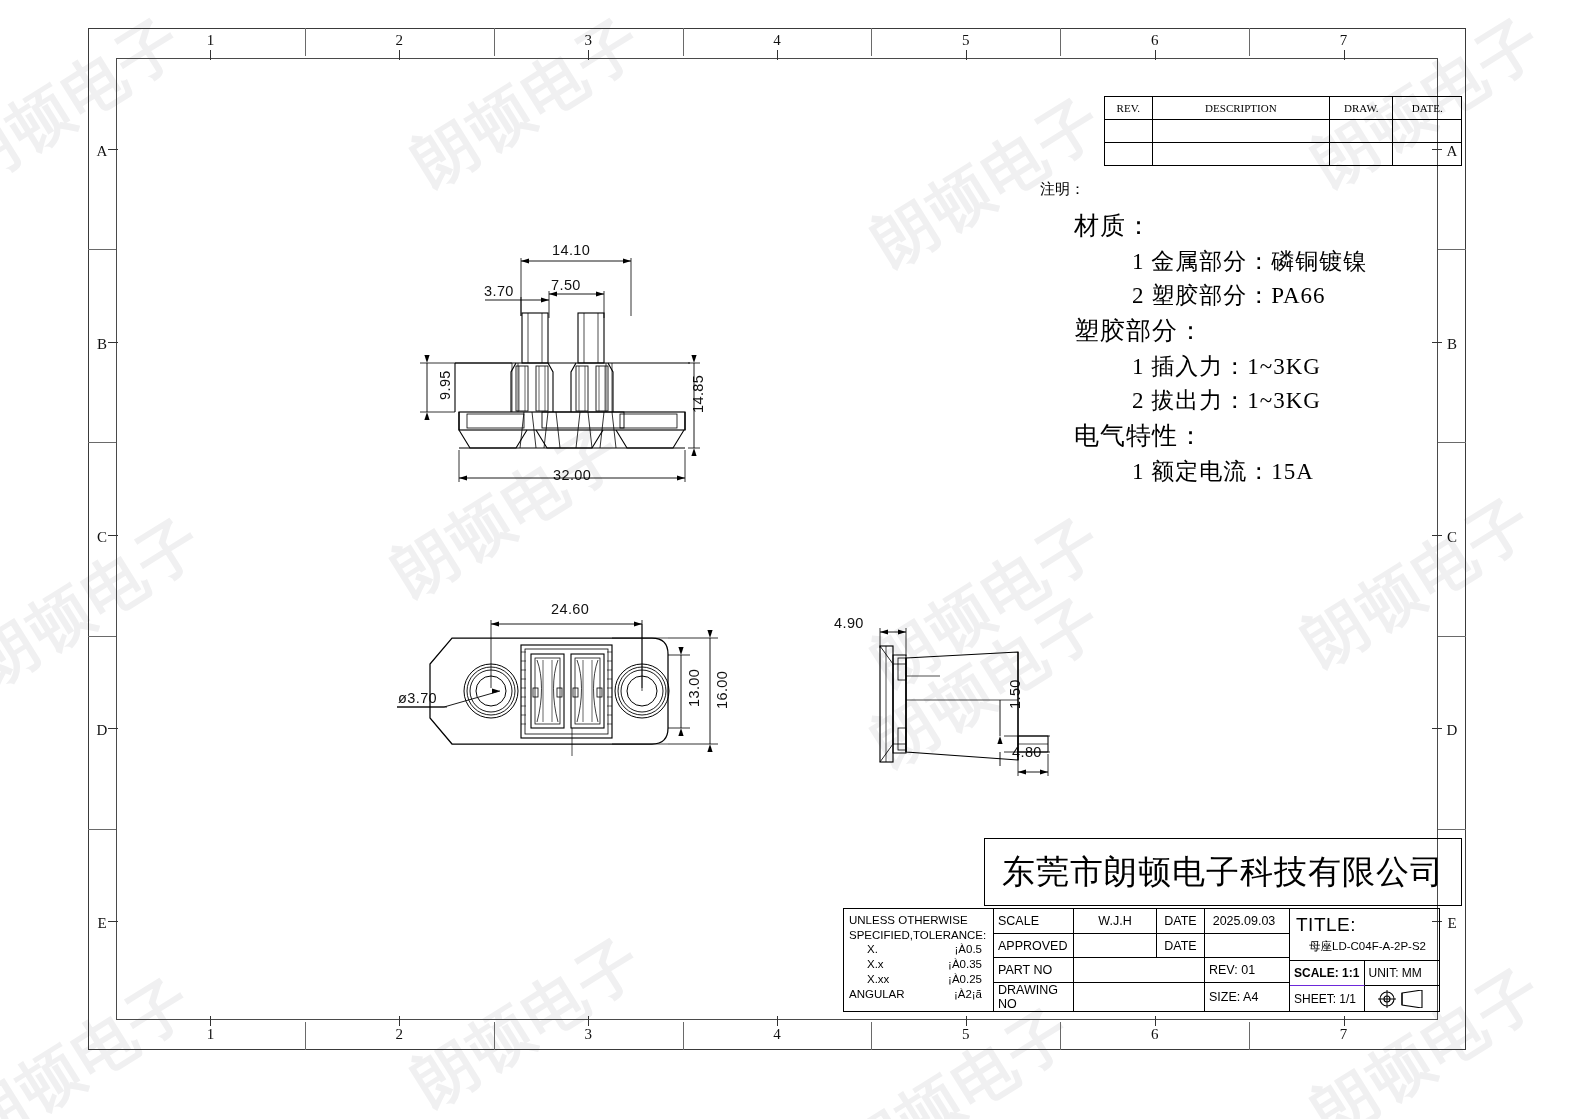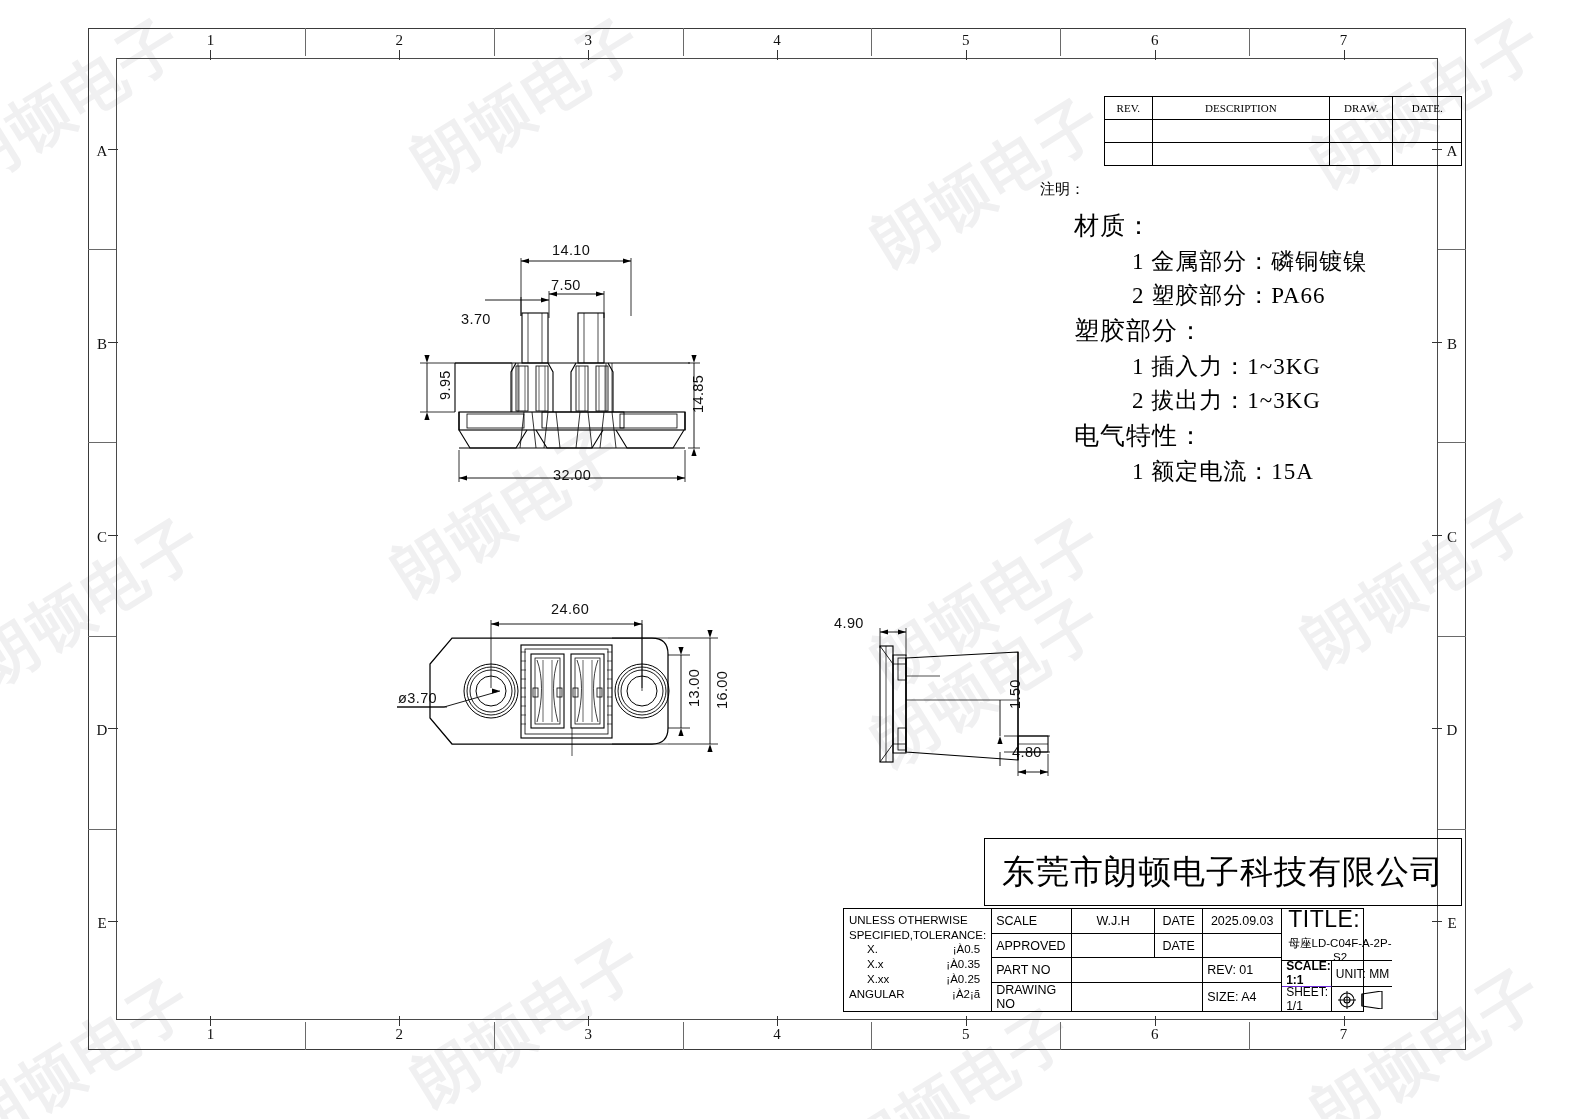--- a/index.html
+++ b/index.html
@@ -41,21 +41,21 @@
   #revtable td{border:1px solid #000;height:20px;font-size:11px;
                text-align:center;font-variant:small-caps;}
 
   
   #company{position:absolute;left:984px;top:838px;width:478px;height:68px;
            border:1.4px solid #000;z-index:6;box-sizing:border-box;
            display:flex;align-items:center;justify-content:center;}
   #company span{font-family:"Liberation Serif",serif;font-size:33px;
                 letter-spacing:1px;color:#000;}
 
-  #tblock{position:absolute;left:843px;top:908px;width:521px;height:104px;
+  #tblock{position:absolute;left:843px;top:908px;width:597px;height:104px;
           z-index:6;box-sizing:border-box;border:1.4px solid #000;
           display:flex;font-family:"Liberation Sans",sans-serif;}
 
   #tol{width:150px;border-right:1.4px solid #000;box-sizing:border-box;
        padding:4px 5px 0 5px;font-size:11.5px;line-height:1.28;}
   #tol .t-row{display:flex;justify-content:space-between;padding-left:18px;}
   #tol .t-row span:last-child{padding-right:6px;}
 
   #tgrid{flex:1;display:flex;flex-direction:column;}
   .trow{display:flex;flex:1;border-bottom:1px solid #000;box-sizing:border-box;}
@@ -336,21 +336,21 @@
     <line x1="1000" y1="752" x2="1000" y2="766" stroke="#000" stroke-width="0.9"></line>
     <line x1="1018" y1="754" x2="1018" y2="776" stroke="#000" stroke-width="0.8"></line>
     <line x1="1048" y1="754" x2="1048" y2="776" stroke="#000" stroke-width="0.8"></line>
     <line x1="1018" y1="772" x2="1048" y2="772" stroke="#000" stroke-width="0.9"></line>
     <path d="M1018,772 l8,-2.6 l0,5.2 z" fill="#000" stroke="none"></path>
     <path d="M1048,772 l-8,-2.6 l0,5.2 z" fill="#000" stroke="none"></path>
   </svg>
 
 <div class="dim" style="left:552px;top:242px;">14.10</div>
 <div class="dim" style="left:551px;top:277px;">7.50</div>
-<div class="dim" style="left:461px;top:283px;margin-top:28px;">3.70</div>
+<div class="dim" style="left:484px;top:283px;">3.70</div>
 <div class="dimv" style="left:437px;top:400px;">9.95</div>
 <div class="dimv" style="left:690px;top:413px;">14.85</div>
 <div class="dim" style="left:553px;top:467px;">32.00</div>
 
 <div class="dim" style="left:551px;top:601px;">24.60</div>
 <div class="dimv" style="left:686px;top:707px;">13.00</div>
 <div class="dimv" style="left:714px;top:709px;">16.00</div>
 <div class="dim" style="left:398px;top:690px;">ø3.70</div>
 
 <div class="dim" style="left:834px;top:615px;">4.90</div>
@@ -439,21 +439,21 @@
     </div>
     <div class="trow">
       <div class="tc" style="width:80px">DRAWING NO</div>
       <div class="tc" style="width:131px"></div>
       <div class="tc nb" style="width:78px">SIZE: A4</div>
     </div>
   </div>
 
   <div id="titlecell">
     <div class="t-top">
-      <div style="font-size:23px;letter-spacing:.5px;">TITLE:</div>
+      <div style="font-size:19px;letter-spacing:.5px;">TITLE:</div>
       <div style="font-size:11.5px;text-align:center;margin-top:3px;">母座LD-C04F-A-2P-S2</div>
     </div>
     <div class="t-bot">
       <div style="flex:1;display:flex;flex-direction:column;">
         <div class="tcell" style="height:50%;border-bottom:1px solid #6d28d9;font-weight:bold;">SCALE: 1:1</div>
         <div class="tcell" style="height:50%;">SHEET: 1/1</div>
       </div>
       <div style="flex:1;display:flex;flex-direction:column;">
         <div class="tcell nb" style="height:50%;border-bottom:1px solid #000;">UNIT: MM</div>
         <div class="tcell nb proj" style="height:50%;">

